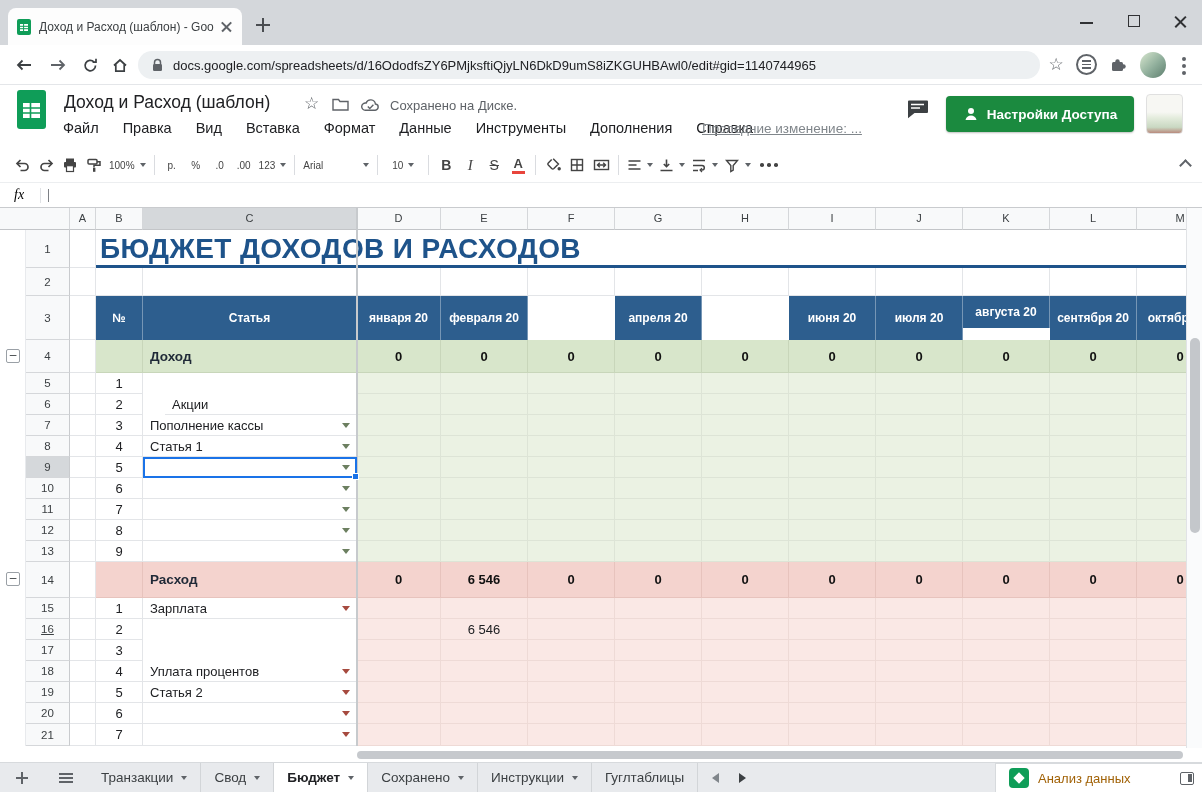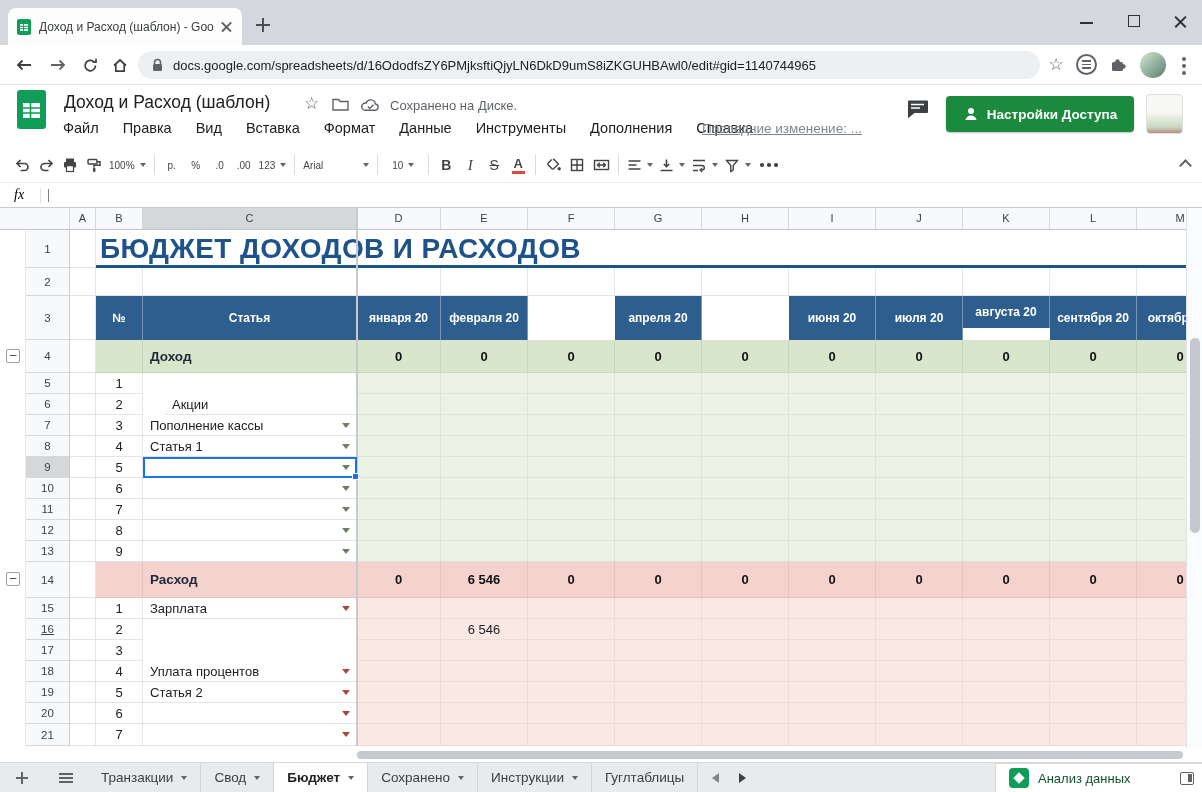--- a/index.html
+++ b/index.html
@@ -112,21 +112,21 @@
   #tabslist { display:flex; align-items:stretch; }
   .stab { display:flex; align-items:center; padding:0 13px; font-size:13.5px; color:#3c4043; border-right:1px solid #d2d5d8; white-space:nowrap; }
   .stab.active { background:#fff; font-weight:bold; color:#202124; border-right:1px solid #d2d5d8; }
   .stab .car { margin-left:8px; }
   .tabnav { display:flex; align-items:center; gap:20px; padding:0 14px; }
   .tri-l { width:0; height:0; border-top:5px solid transparent; border-bottom:5px solid transparent; border-right:7px solid #80868b; }
   .tri-r { width:0; height:0; border-top:5px solid transparent; border-bottom:5px solid transparent; border-left:7px solid #3c4043; }
   .explore { position:absolute; right:0; top:0; bottom:0; width:207px; background:#fff; border-left:1px solid #d7dadd; border-top:1px solid #d7dadd; display:flex; align-items:center; padding-left:13px; gap:9px; }
   .explore-ico { width:20px; height:20px; border-radius:4px; background:var(--logo-green,#0f9d58); display:flex; align-items:center; justify-content:center; flex:none; }
   .explore-ico i { display:block; width:8px; height:8px; background:#fff; transform:rotate(45deg); }
-  .explore-label { font-size:13px; color:#14532d; }
+  .explore-label { font-size:13px; color:#a16207; }
   .panelico { position:absolute; right:8px; top:8px; width:14px; height:13px; border:1.6px solid #5f6368; border-radius:2px; }
   .panelico::before { content:""; position:absolute; right:1.5px; top:1px; width:3.5px; height:8px; background:#5f6368; }
 </style>
 </head>
 <body>
 
 <div id="stage">
 
   <div id="tabstrip">
     <div class="btab">

